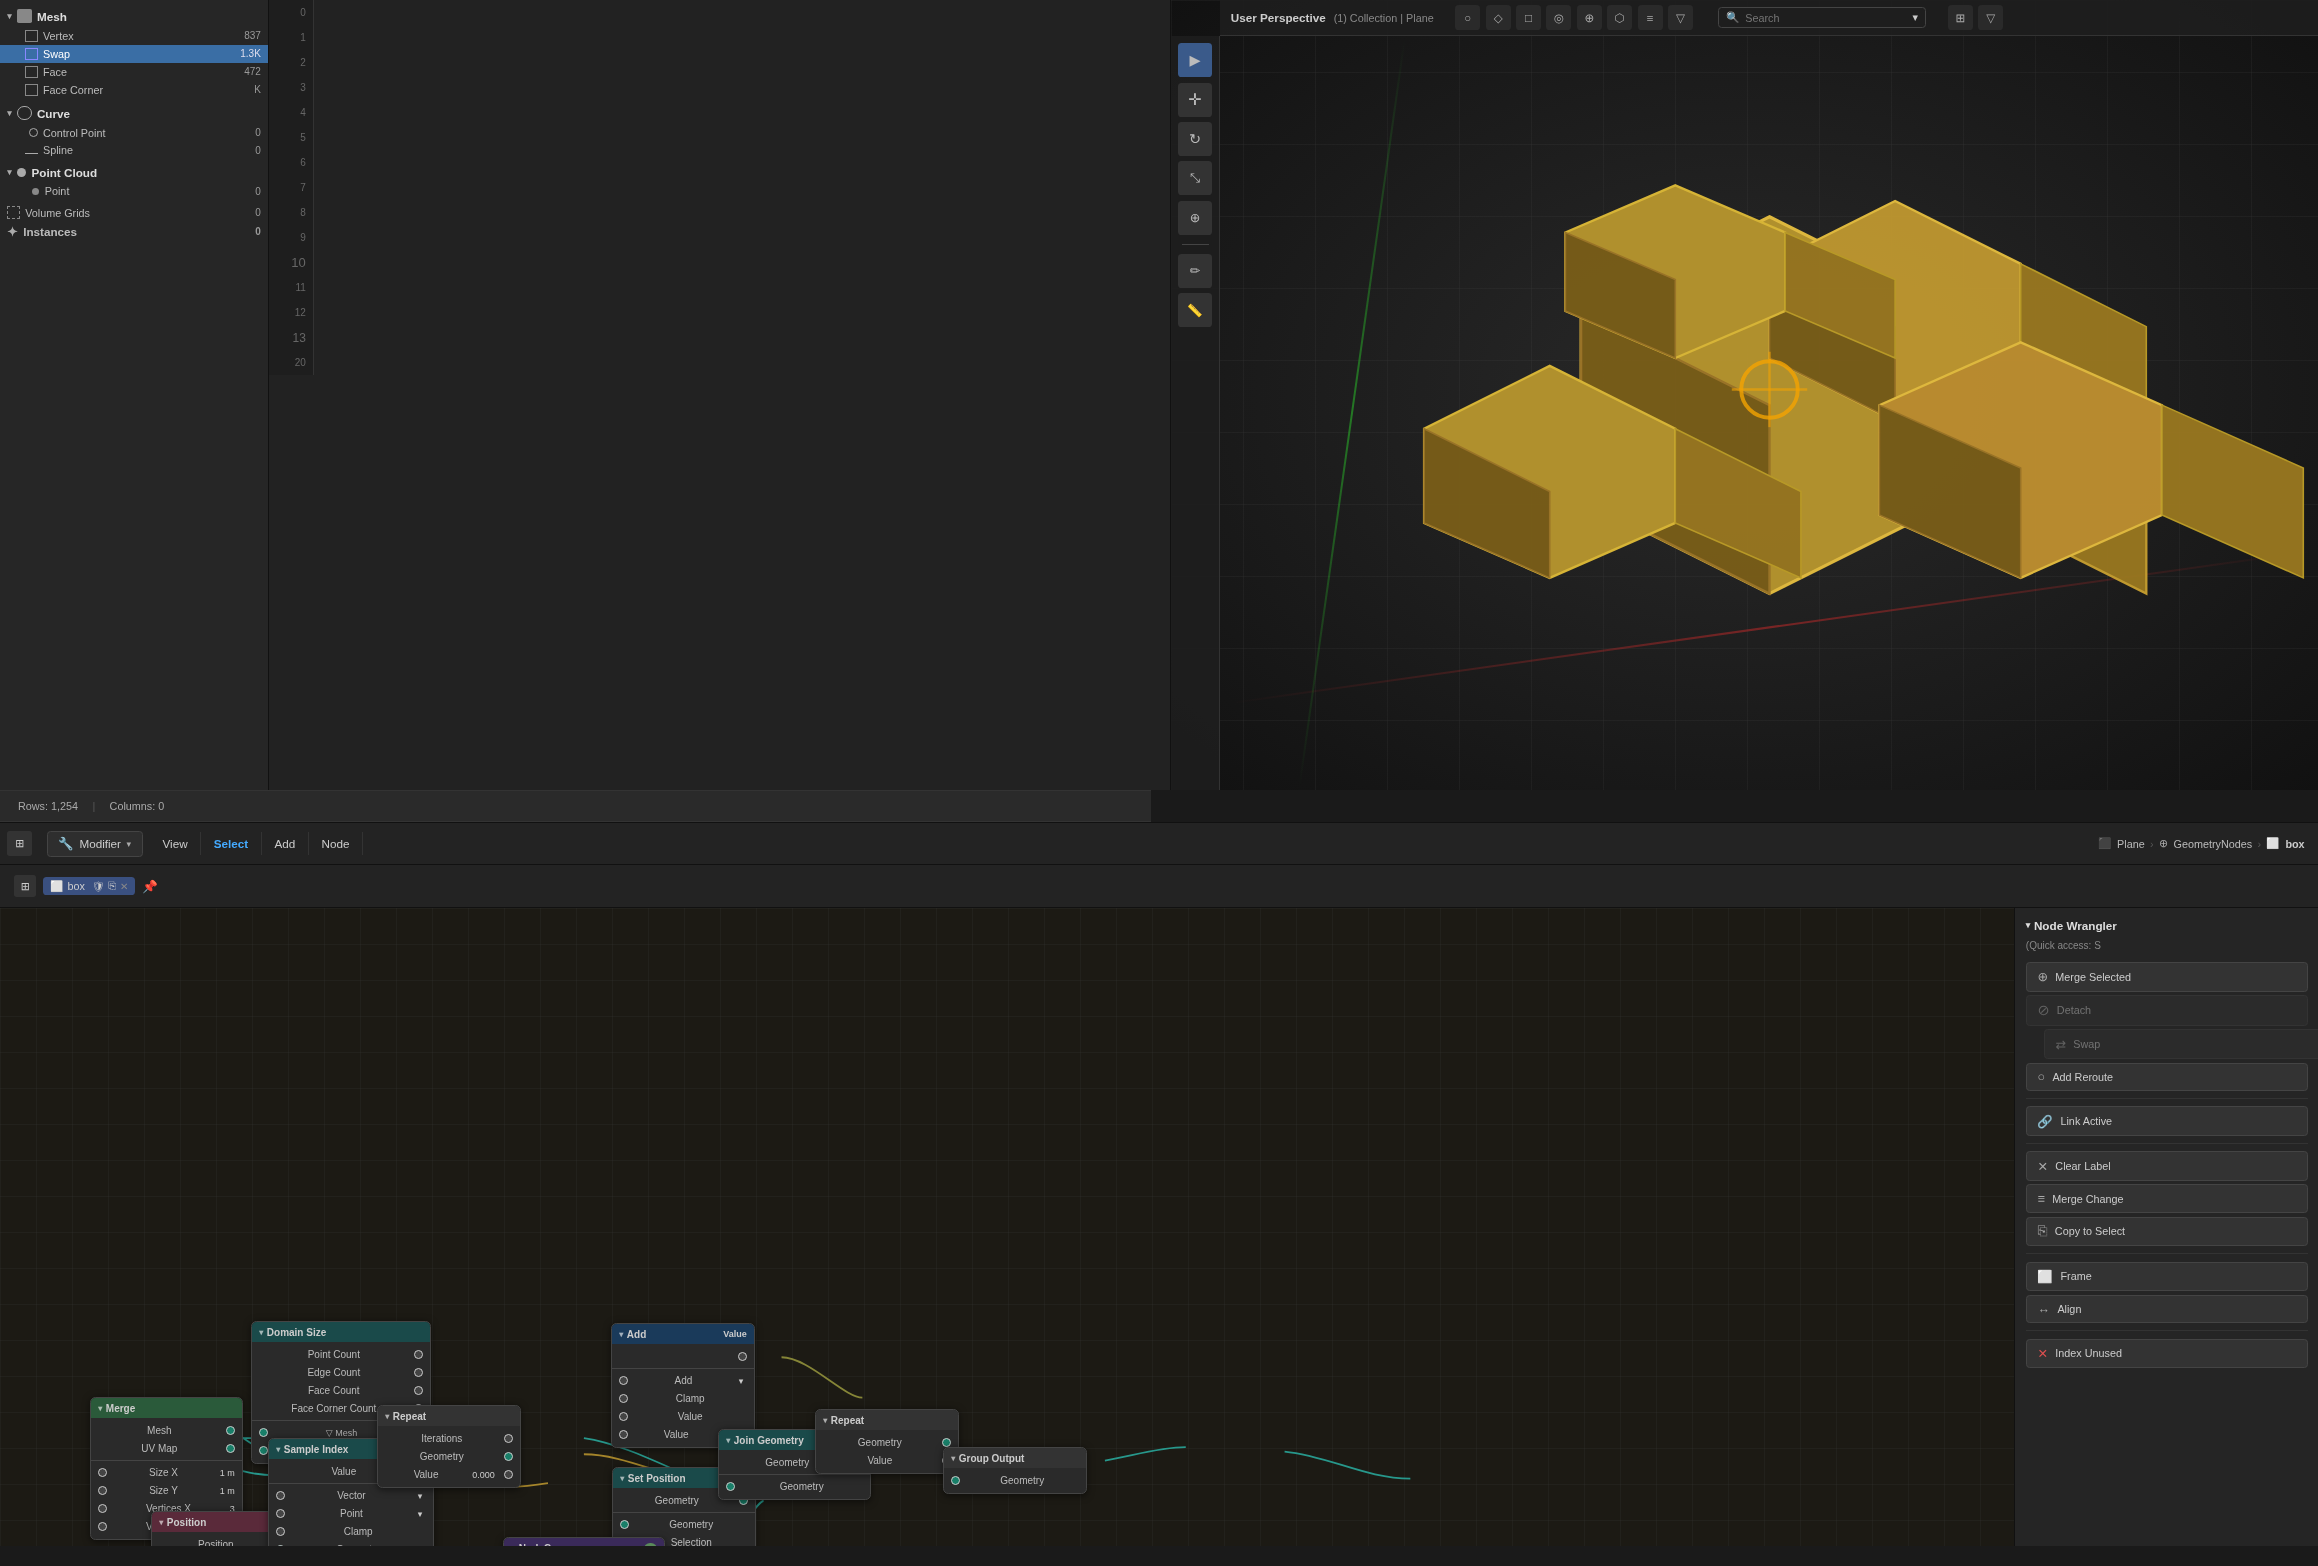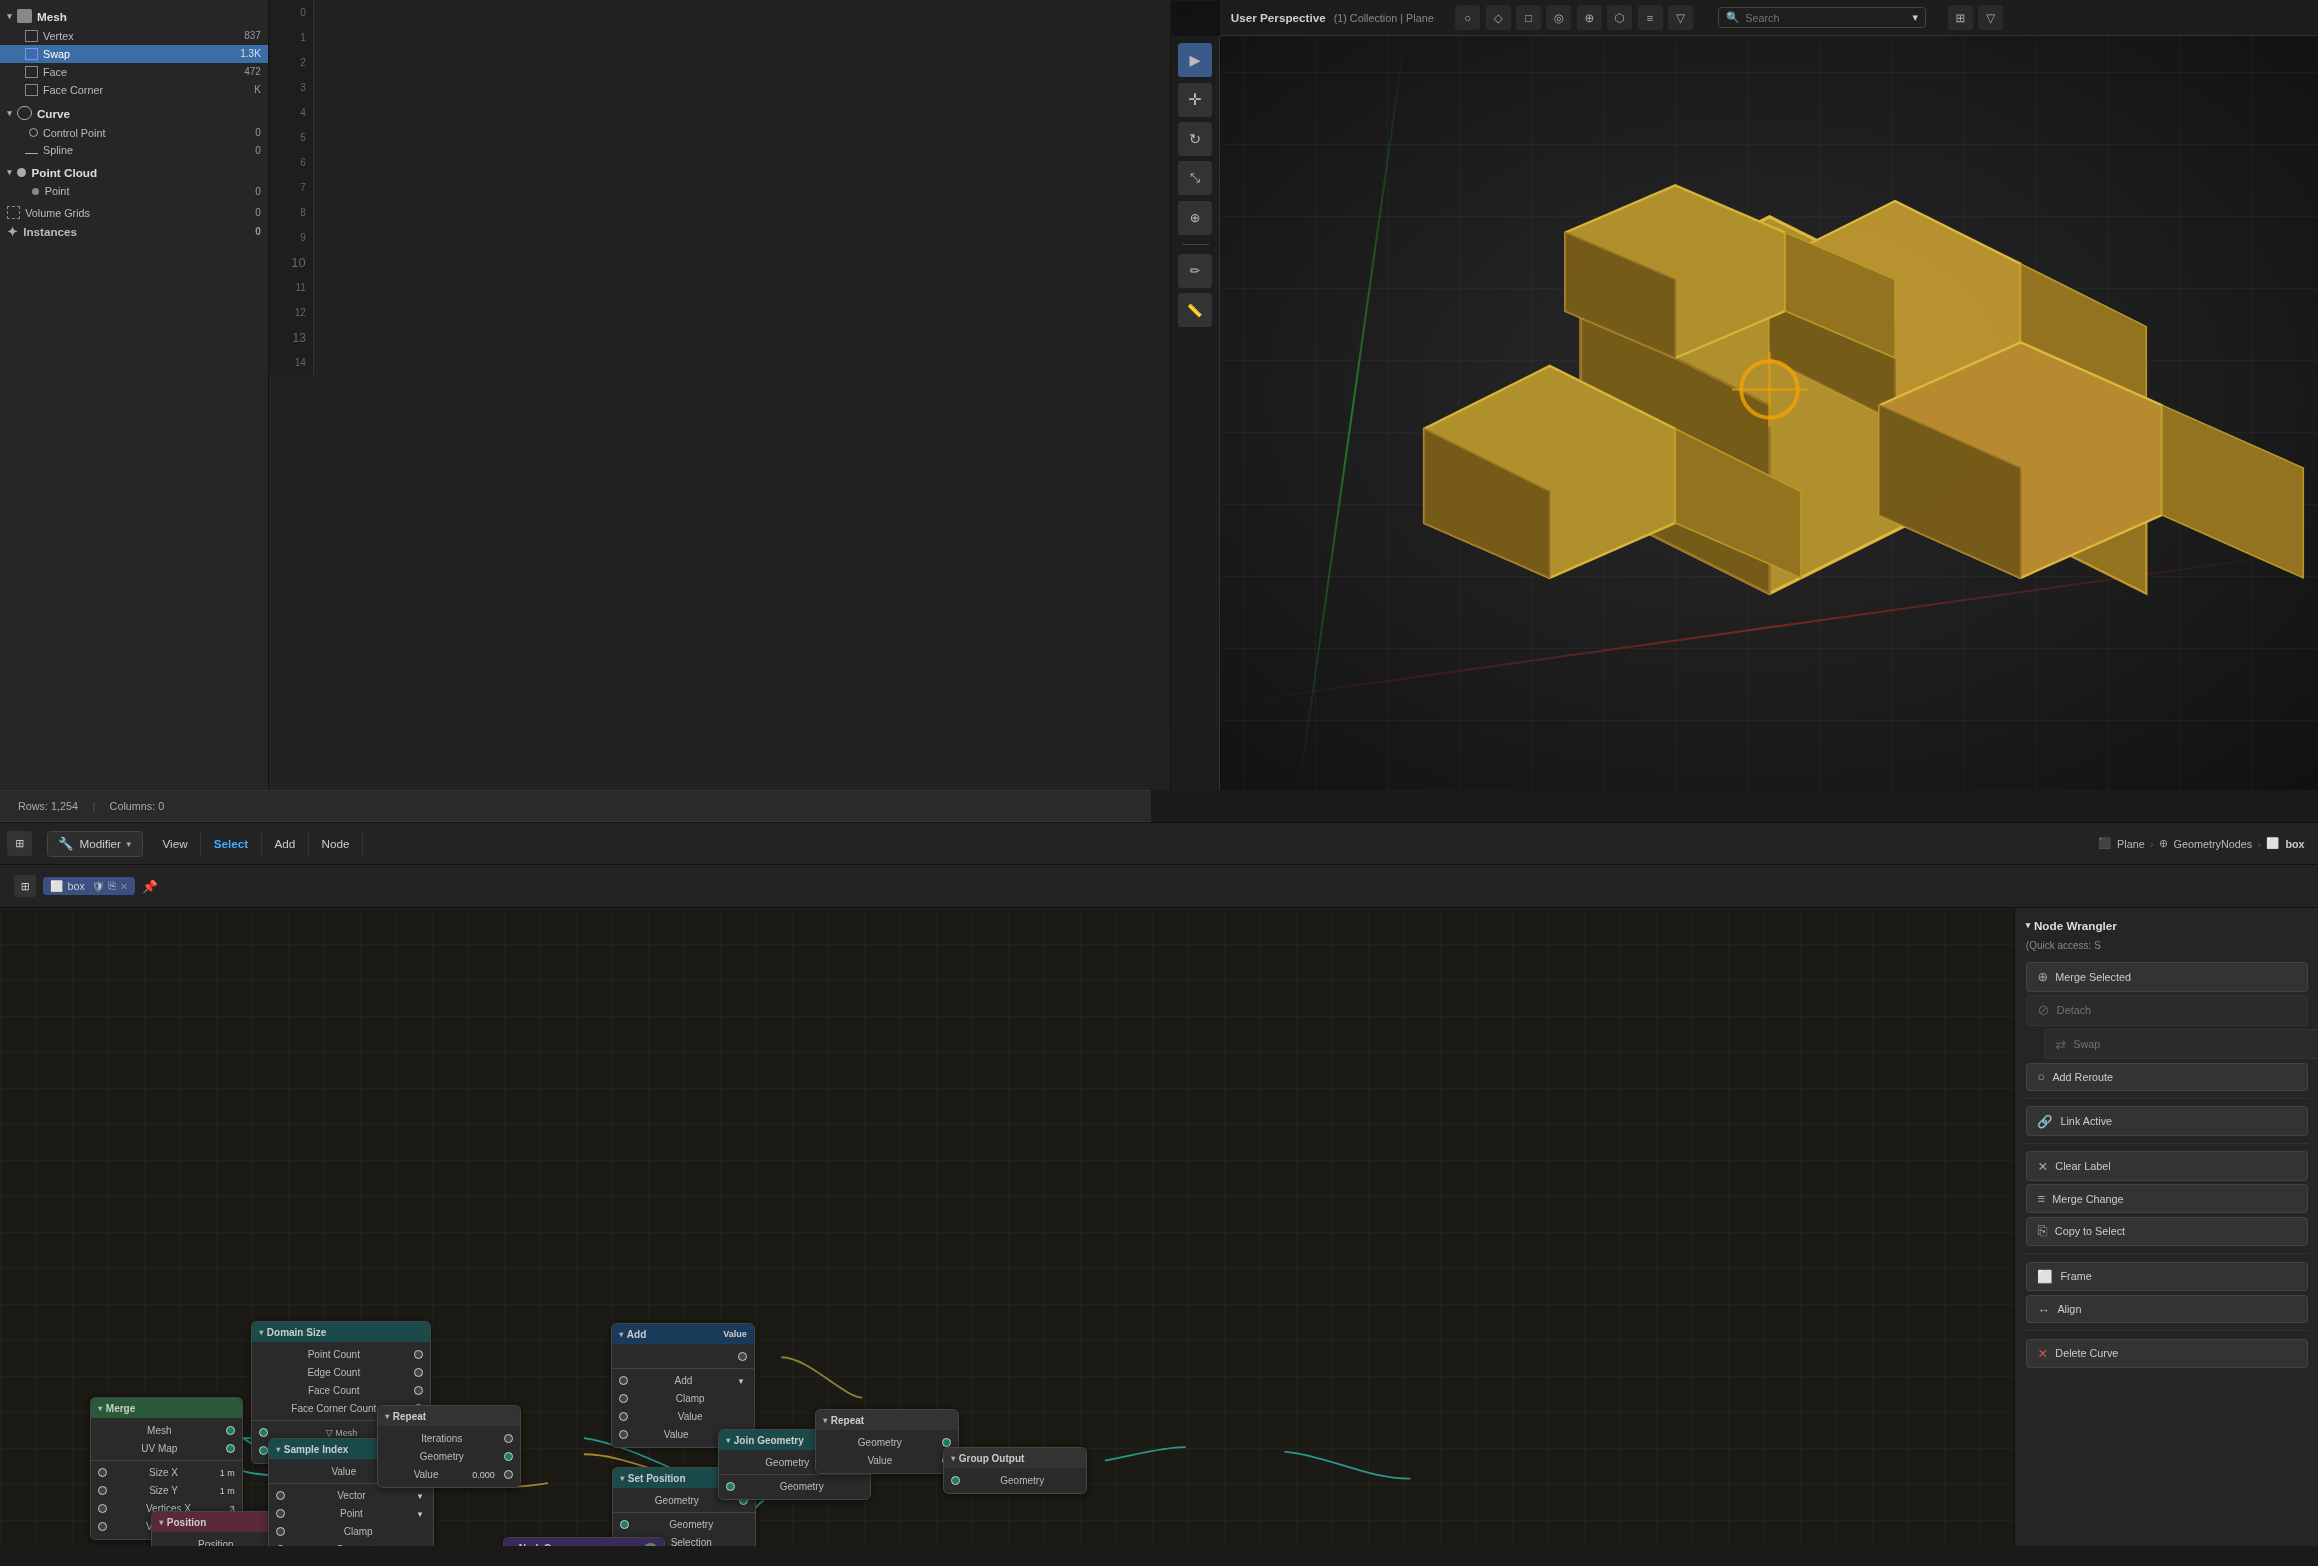--- a/index.html
+++ b/index.html
@@ -445,21 +445,21 @@
       <div style="height:25px;display:flex;align-items:center;justify-content:flex-end;padding-right:7.2px;color:#666;font-size:10px;">4</div>
       <div style="height:25px;display:flex;align-items:center;justify-content:flex-end;padding-right:7.2px;color:#666;font-size:10px;">5</div>
       <div style="height:25px;display:flex;align-items:center;justify-content:flex-end;padding-right:7.2px;color:#666;font-size:10px;">6</div>
       <div style="height:25px;display:flex;align-items:center;justify-content:flex-end;padding-right:7.2px;color:#666;font-size:10px;">7</div>
       <div style="height:25px;display:flex;align-items:center;justify-content:flex-end;padding-right:7.2px;color:#666;font-size:10px;">8</div>
       <div style="height:25px;display:flex;align-items:center;justify-content:flex-end;padding-right:7.2px;color:#666;font-size:10px;">9</div>
       <div style="height:25px;display:flex;align-items:center;justify-content:flex-end;padding-right:7.2px;color:#666;font-size:13px;">10</div>
       <div style="height:25px;display:flex;align-items:center;justify-content:flex-end;padding-right:7.2px;color:#666;font-size:10px;">11</div>
       <div style="height:25px;display:flex;align-items:center;justify-content:flex-end;padding-right:7.2px;color:#666;font-size:10px;">12</div>
       <div style="height:25px;display:flex;align-items:center;justify-content:flex-end;padding-right:7.2px;color:#666;font-size:12px;">13</div>
-      <div style="height:25px;display:flex;align-items:center;justify-content:flex-end;padding-right:7.2px;color:#666;font-size:10px;">14</div>
+      <div style="height:25px;display:flex;align-items:center;justify-content:flex-end;padding-right:7.2px;color:#666;font-size:10px;">20</div>
     </div>
 
     <div style="position:absolute; left:45px; right:0; top:0; bottom:0; background:#222;"></div>
   </div>
 
   <div id="viewport" style="width:1149px; background:#1c1c1c; position:relative; border-left:1.8px solid #111; flex-shrink:0;">
 
     <div class="viewport-bg"></div>
     <div class="viewport-grid"></div>
 
@@ -943,18 +943,18 @@
 
     <button class="panel-btn">
       <span class="btn-icon">↔</span>
       <span>Align</span>
     </button>
 
     <div class="panel-divider"></div>
 
     <button class="panel-btn">
       <span class="btn-icon" style="color:#e05050;">✕</span>
-      <span>Delete Curve</span>
+      <span>Index Unused</span>
     </button>
 
   </div>
 </div>
 
 
 </body></html>

